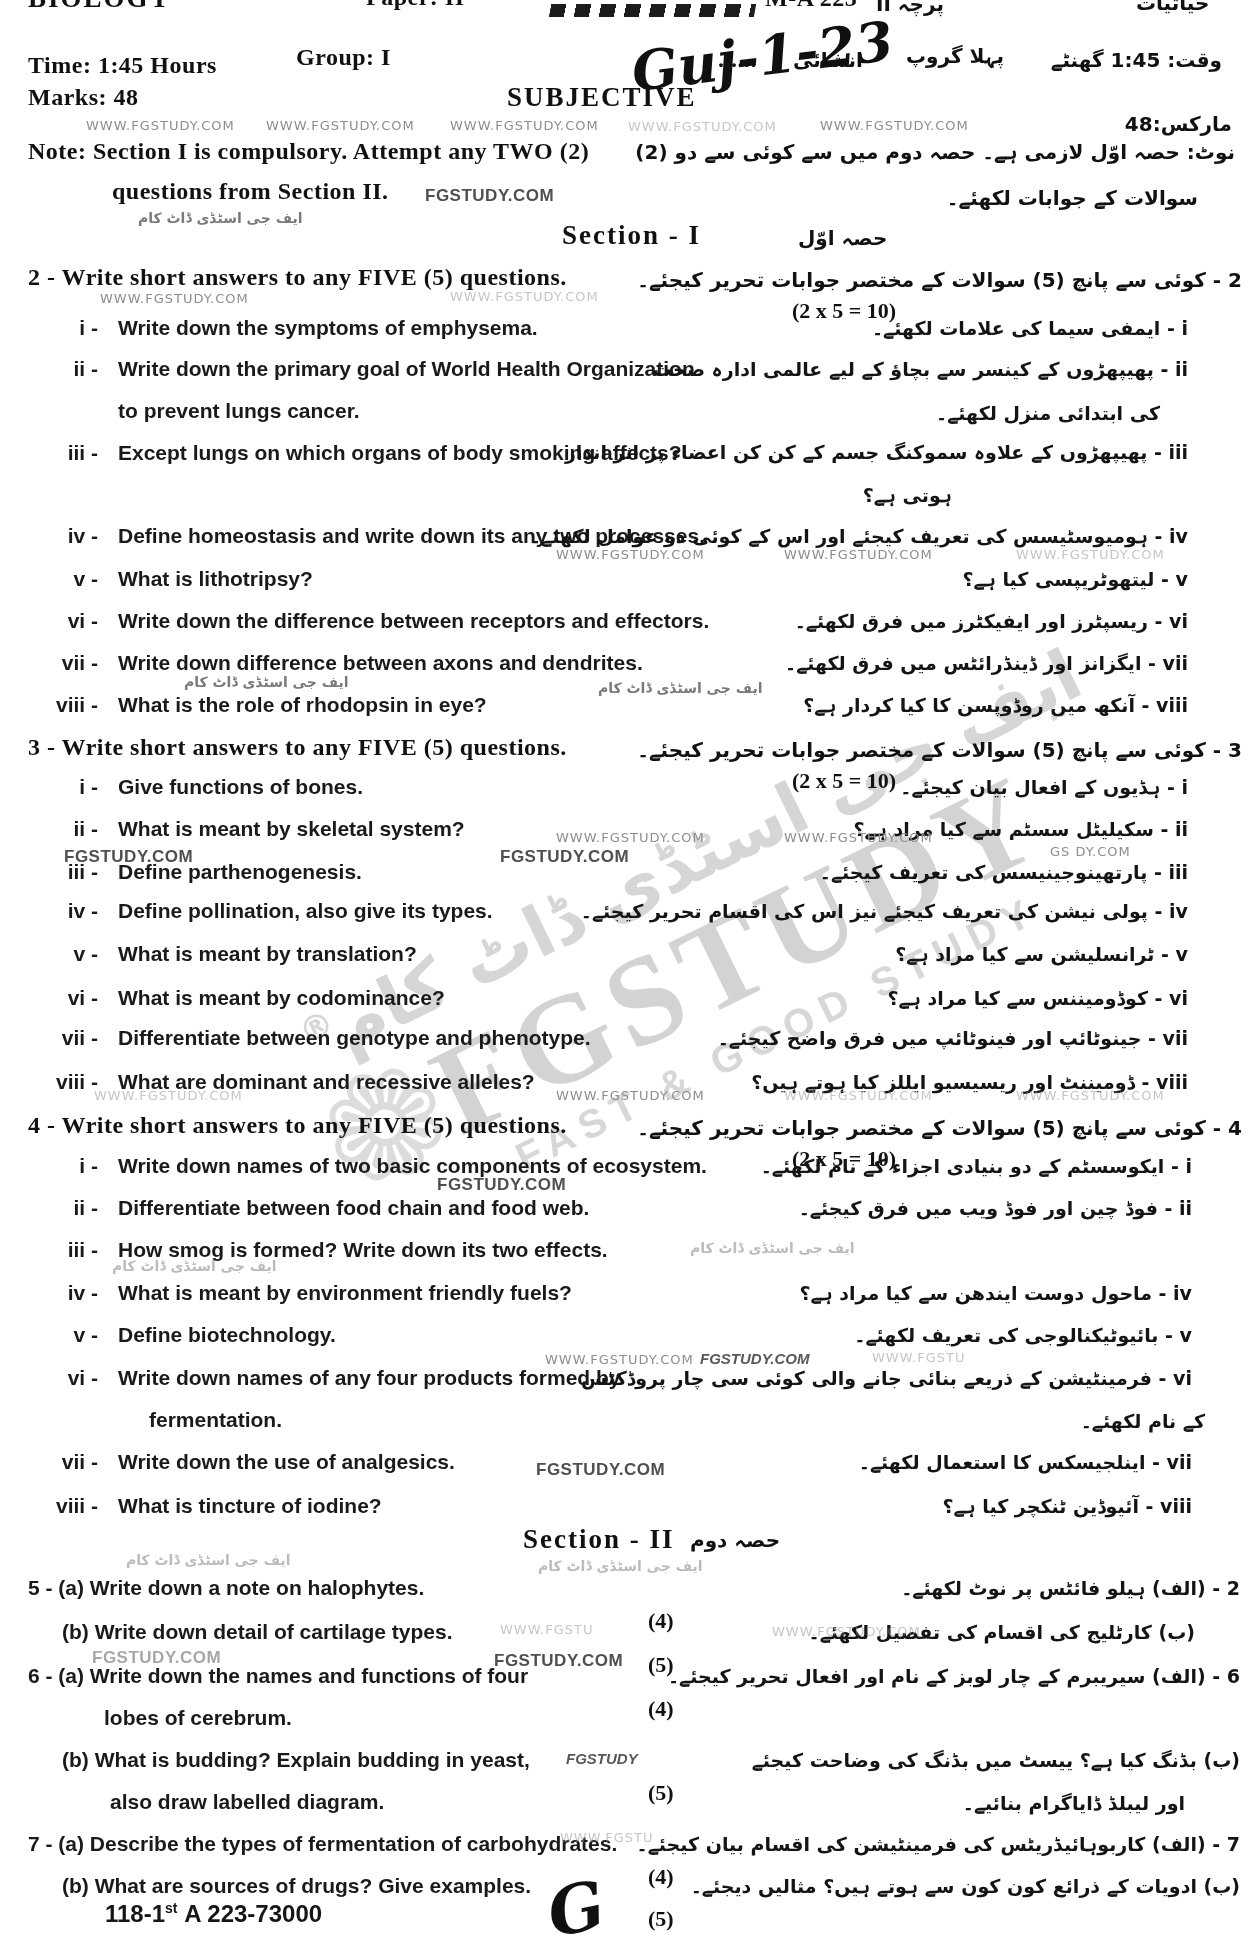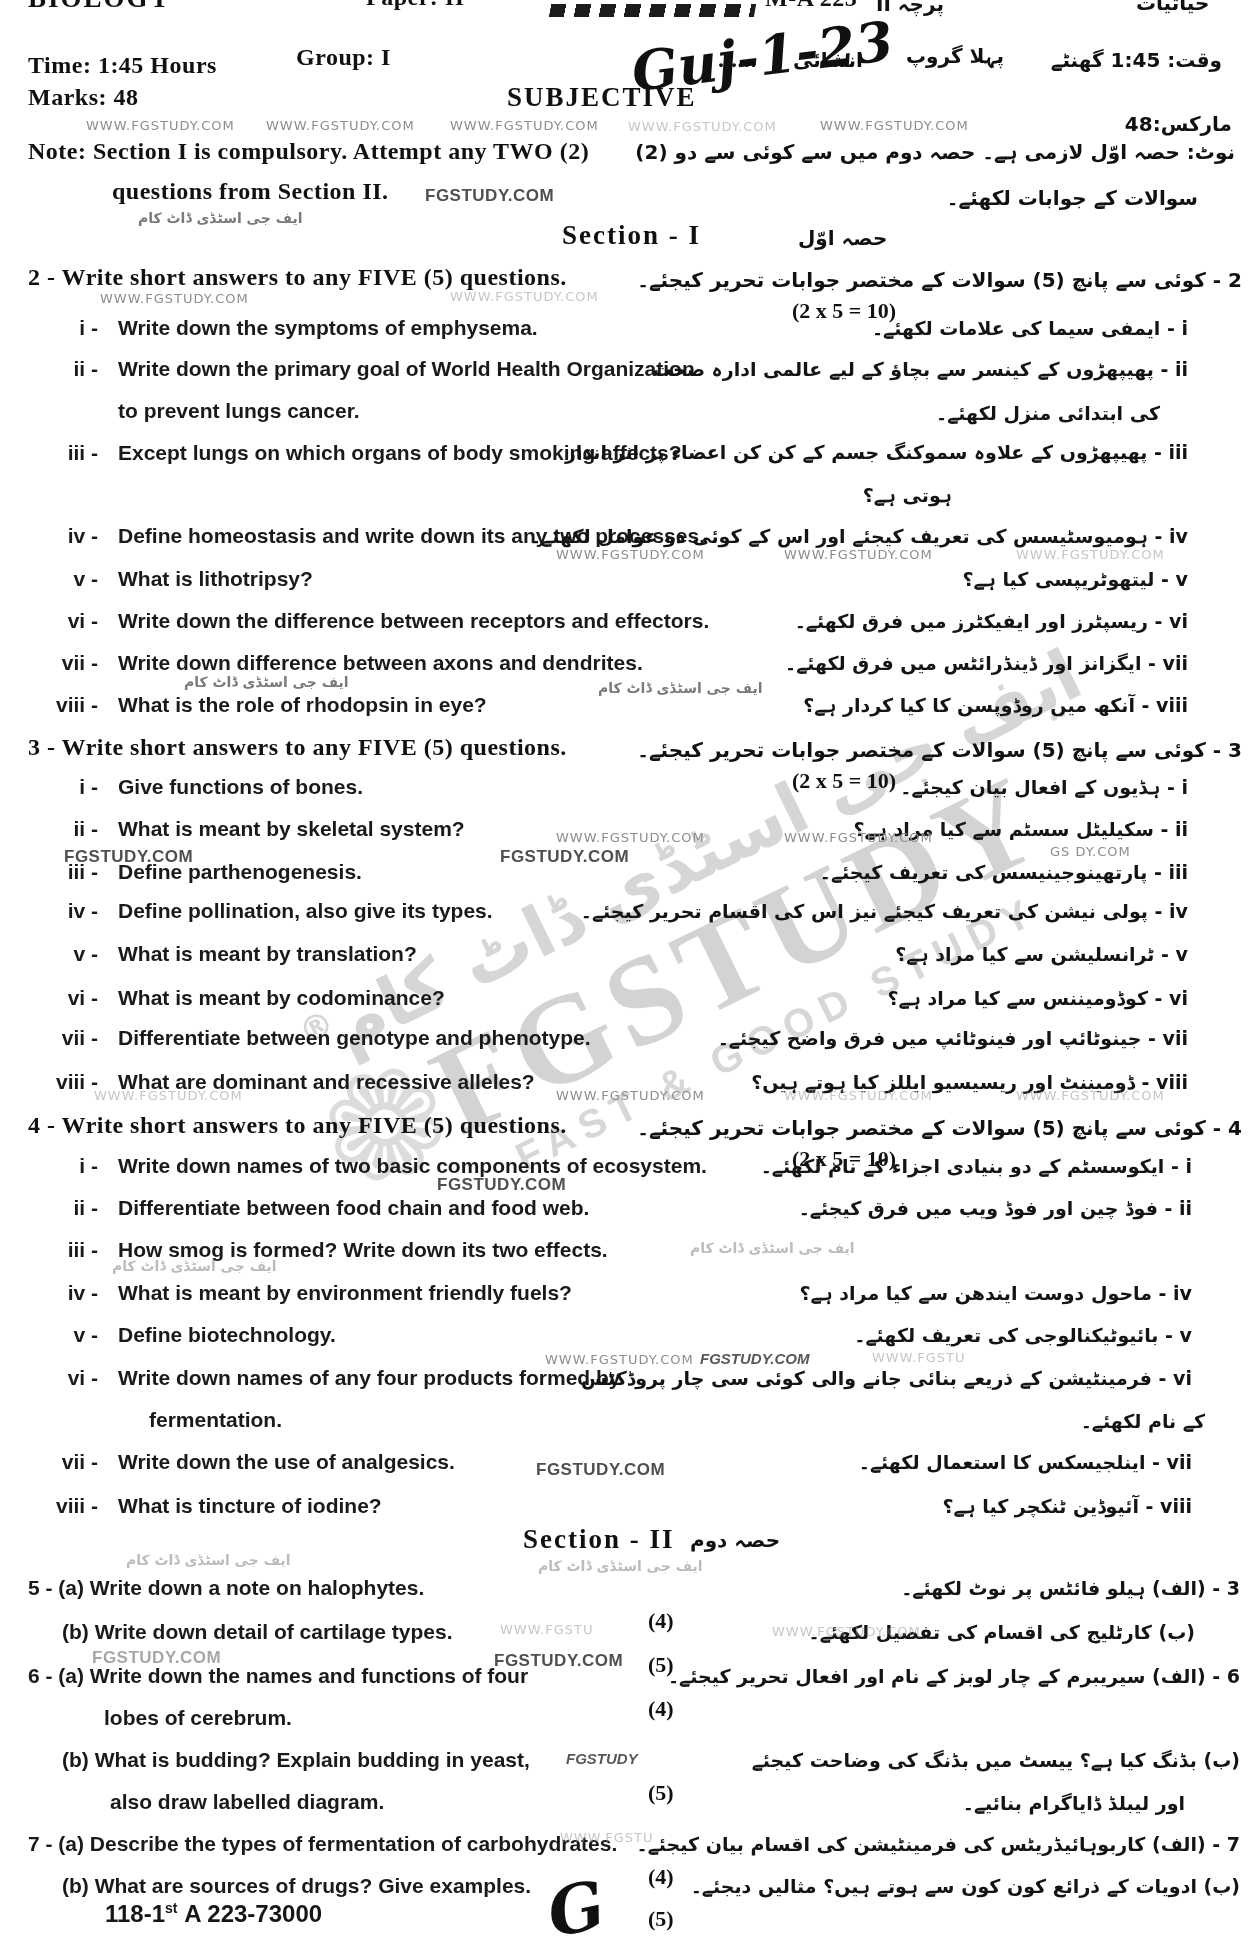--- a/index.html
+++ b/index.html
@@ -223,21 +223,21 @@
   <span class="s en itx" style="top:1494px;">What is tincture of iodine?</span>
   <span class="s ur" style="right:58px;top:1495px;">viii - آئیوڈین ٹنکچر کیا ہے؟</span>
 
   <span class="s hd2" style="left:523px;top:1524px;">Section - II</span>
   <span class="s urh" style="left:690px;top:1528px;">حصہ دوم</span>
   <span class="s wmu faint" style="left:126px;top:1552px;">ایف جی اسٹڈی ڈاٹ کام</span>
   <span class="s wmu faint" style="left:538px;top:1558px;">ایف جی اسٹڈی ڈاٹ کام</span>
 
   <span class="s en" style="left:28px;top:1576px;">5 - (a) Write down a note on halophytes.</span>
   <span class="s mk" style="left:648px;top:1576px;">(4)</span>
-  <span class="s ur" style="right:10px;top:1577px;">3 - (الف) ہیلو فائٹس پر نوٹ لکھئے۔</span>
+  <span class="s ur" style="right:10px;top:1577px;">2 - (الف) ہیلو فائٹس پر نوٹ لکھئے۔</span>
 
   <span class="s en" style="left:62px;top:1620px;">(b) Write down detail of cartilage types.</span>
   <span class="s mk" style="left:648px;top:1620px;">(5)</span>
   <span class="s ur" style="right:55px;top:1621px;">(ب) کارٹلیج کی اقسام کی تفصیل لکھئے۔</span>
   <span class="s wm faint" style="left:500px;top:1622px;">WWW.FGSTU</span>
   <span class="s wm faint" style="left:772px;top:1624px;">WWW.FGSTUDY.COM</span>
 
   <span class="s wmb faint" style="left:92px;top:1648px;">FGSTUDY.COM</span>
   <span class="s wmb" style="left:494px;top:1651px;">FGSTUDY.COM</span>
 

